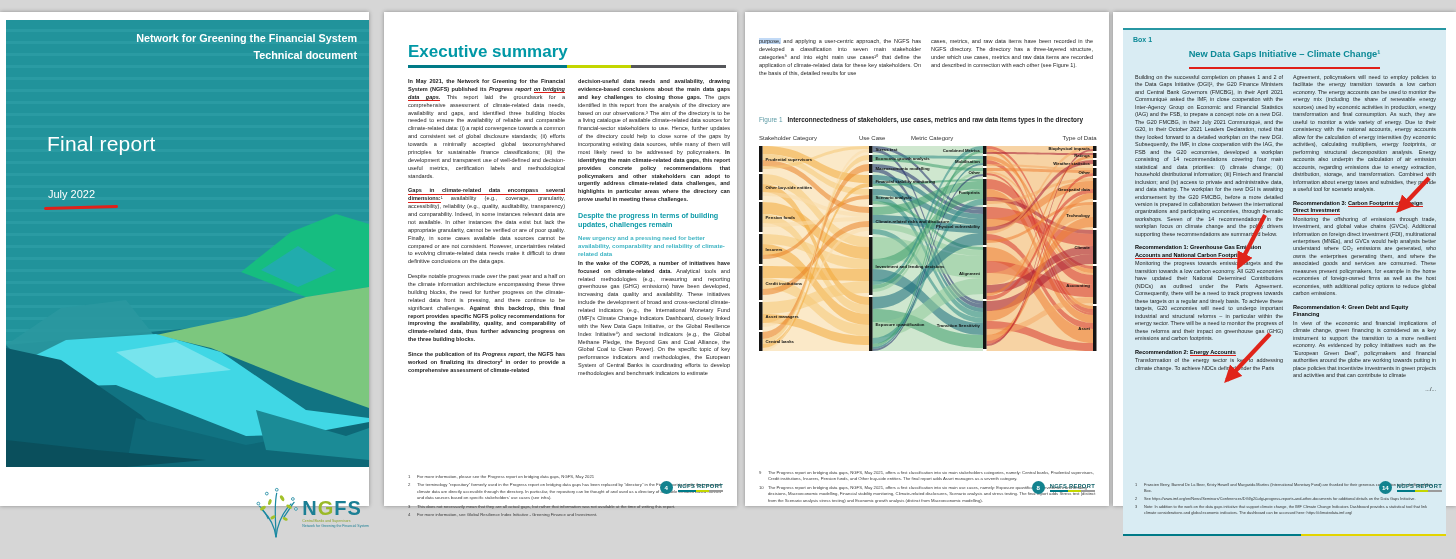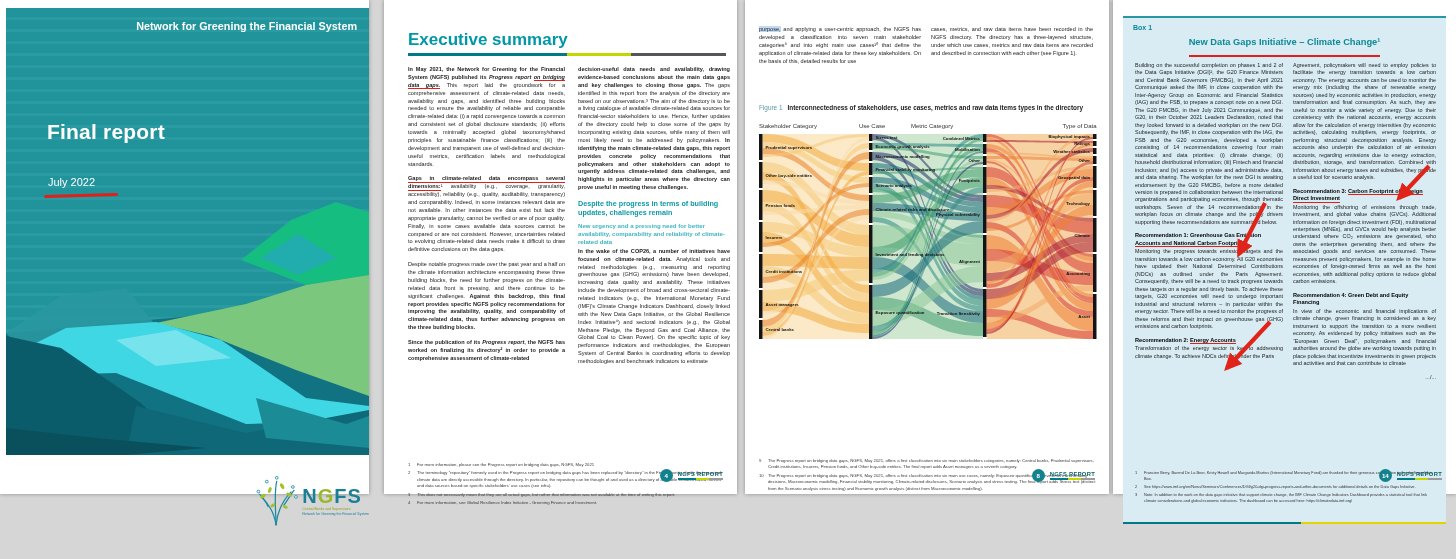--- a/index.html
+++ b/index.html
@@ -1,27 +1,27 @@
 <!DOCTYPE html>
 <html><head>
 <meta charset="utf-8">
 <style>
   html,body{margin:0;padding:0}
   body{width:1456px;height:559px;position:relative;background:#d6d6d6;font-family:"Liberation Sans",sans-serif;overflow:hidden}
-  .page{position:absolute;top:0;height:494px;background:#fff;box-shadow:0 0 4px rgba(0,0,0,.35)}
+  .page{position:absolute;top:12px;height:494px;background:#fff;box-shadow:0 0 4px rgba(0,0,0,.35)}
   #p1{left:0;width:369px}
   #p2{left:384px;width:353px}
   #p3{left:745px;width:364px}
   #p4{left:1113px;width:343px}
 
   
   .cover-bg{position:absolute;left:6px;top:8px;width:363px;height:447px;
     background:repeating-linear-gradient(180deg,#21939b 0px,#21939b 9px,#2a9ba3 9px,#2a9ba3 12px)}
   .cover-head{position:absolute;top:18px;right:12px;text-align:right;color:#fff;font-weight:bold;font-size:10.8px;line-height:1.55}
-  .cover-title{position:absolute;left:47px;top:120px;color:#fff;font-weight:bold;font-size:21px;line-height:1.18;letter-spacing:.2px}
+  .cover-title{position:absolute;left:47px;top:120px;color:#fff;font-weight:normal;font-size:21px;line-height:1.18;letter-spacing:.2px}
   .cover-date{position:absolute;left:48px;top:176px;color:#fff;font-size:11px}
   .red-line{position:absolute;background:#e02019;border-radius:2px}
   .cover-land{position:absolute;left:6px;top:200px}
   .cover-logo{position:absolute;left:0;right:0;top:472px;display:flex;justify-content:flex-end;align-items:flex-start;gap:3px}
   .logo-txt{padding-top:14px}
   .logo-word{font-size:20px;font-weight:bold;color:#1b7f95;letter-spacing:1px;line-height:1}
   .logo-word .g{color:#9ab928}
   .logo-tag{font-size:3.5px;line-height:1.4;margin-top:1px}
   .logo-tag .l1{color:#8aa226}
   .logo-tag .l2{color:#1b7f95}
@@ -77,20 +77,21 @@
   .box-fnotes{position:absolute;left:12px;right:10px;top:452px;font-size:3.9px;line-height:1.55;color:#333}
   .arrow-layer{position:absolute;left:0;top:0;pointer-events:none}
 </style>
 </head>
 <body>
 
 <div class="page" id="p1">
   <div class="cover-bg"></div>
   <div class="cover-head">
     <div>Network for Greening the Financial System</div>
+    <div>Technical document</div>
   </div>
   <div class="cover-title">
     <div>Final report</div>
   </div>
   <div class="cover-date">July 2022</div>
   <div class="red-line" style="left:44px;top:194px;width:74px;height:3px;transform:rotate(-1.5deg)"></div>
   <svg class="cover-land" width="363" height="255" viewBox="0 0 363 255" preserveAspectRatio="none">
     <polygon fill="#117382" points="0,133 363,100 363,255 0,255"></polygon>
     <polygon fill="#16bd80" points="235,60 285,20 330,2 363,12 363,75 300,85"></polygon>
     <polygon fill="#23a9b5" opacity=".85" points="255,58 292,34 330,58 292,75"></polygon>

